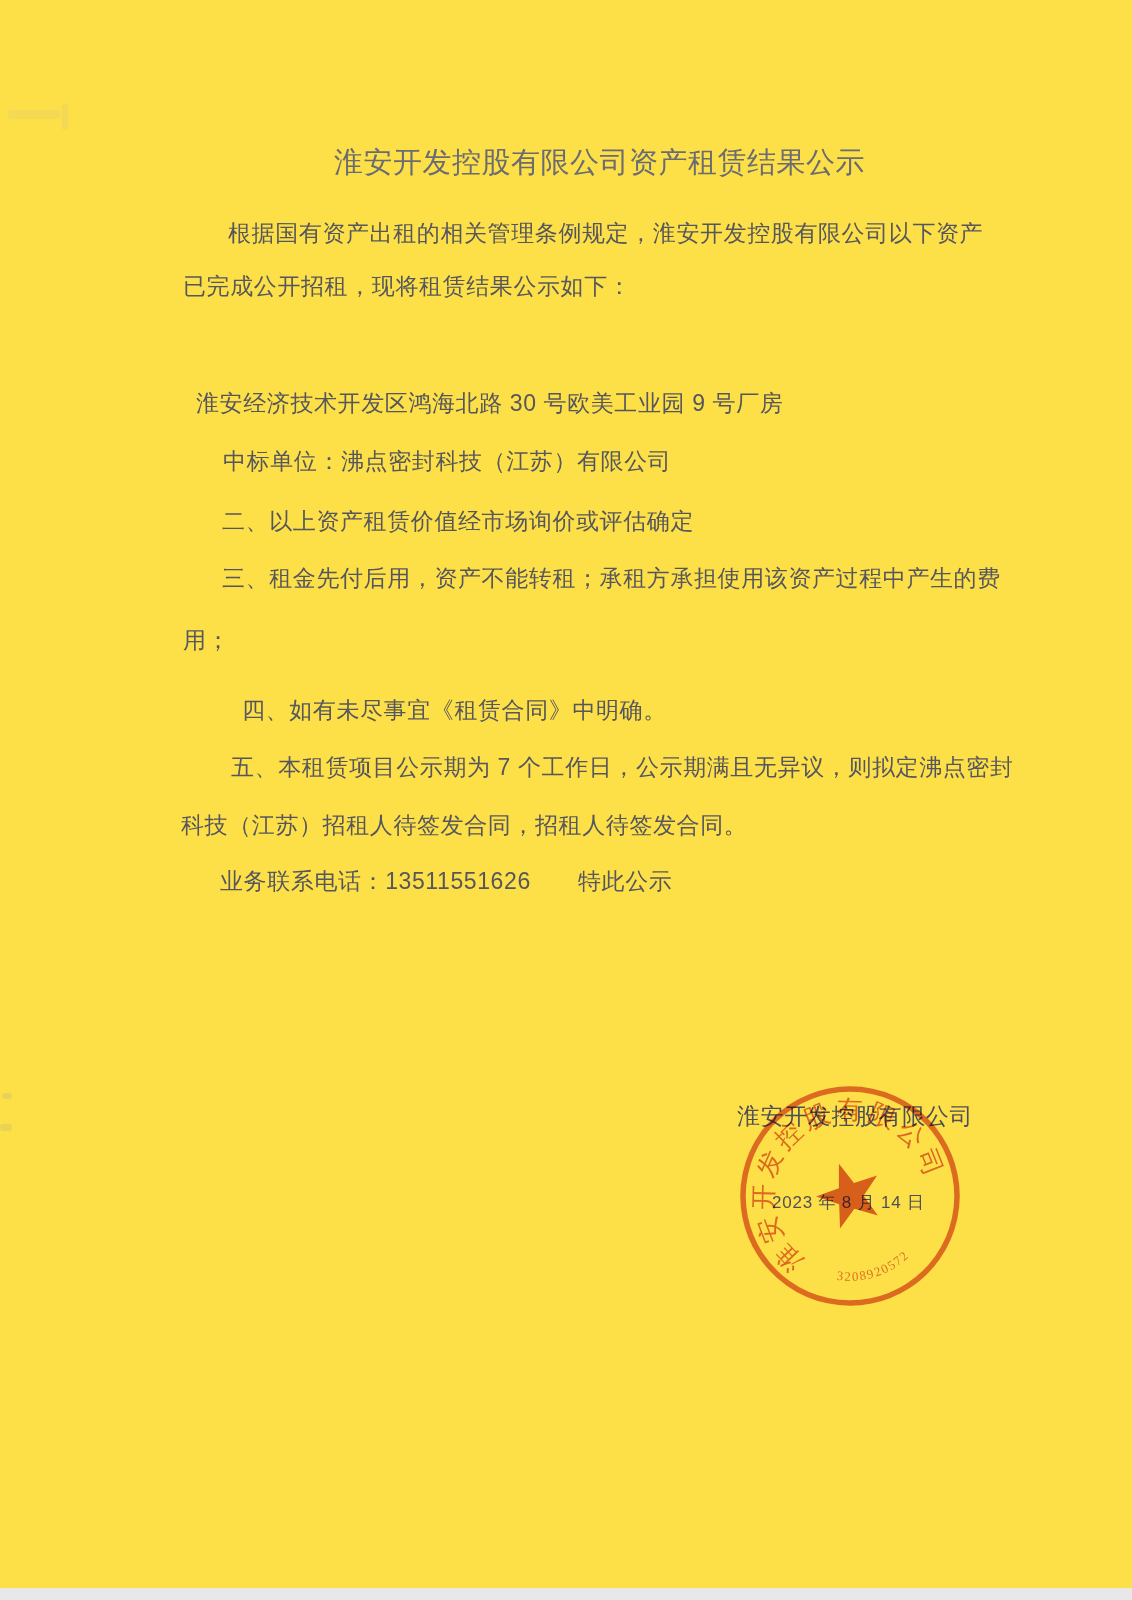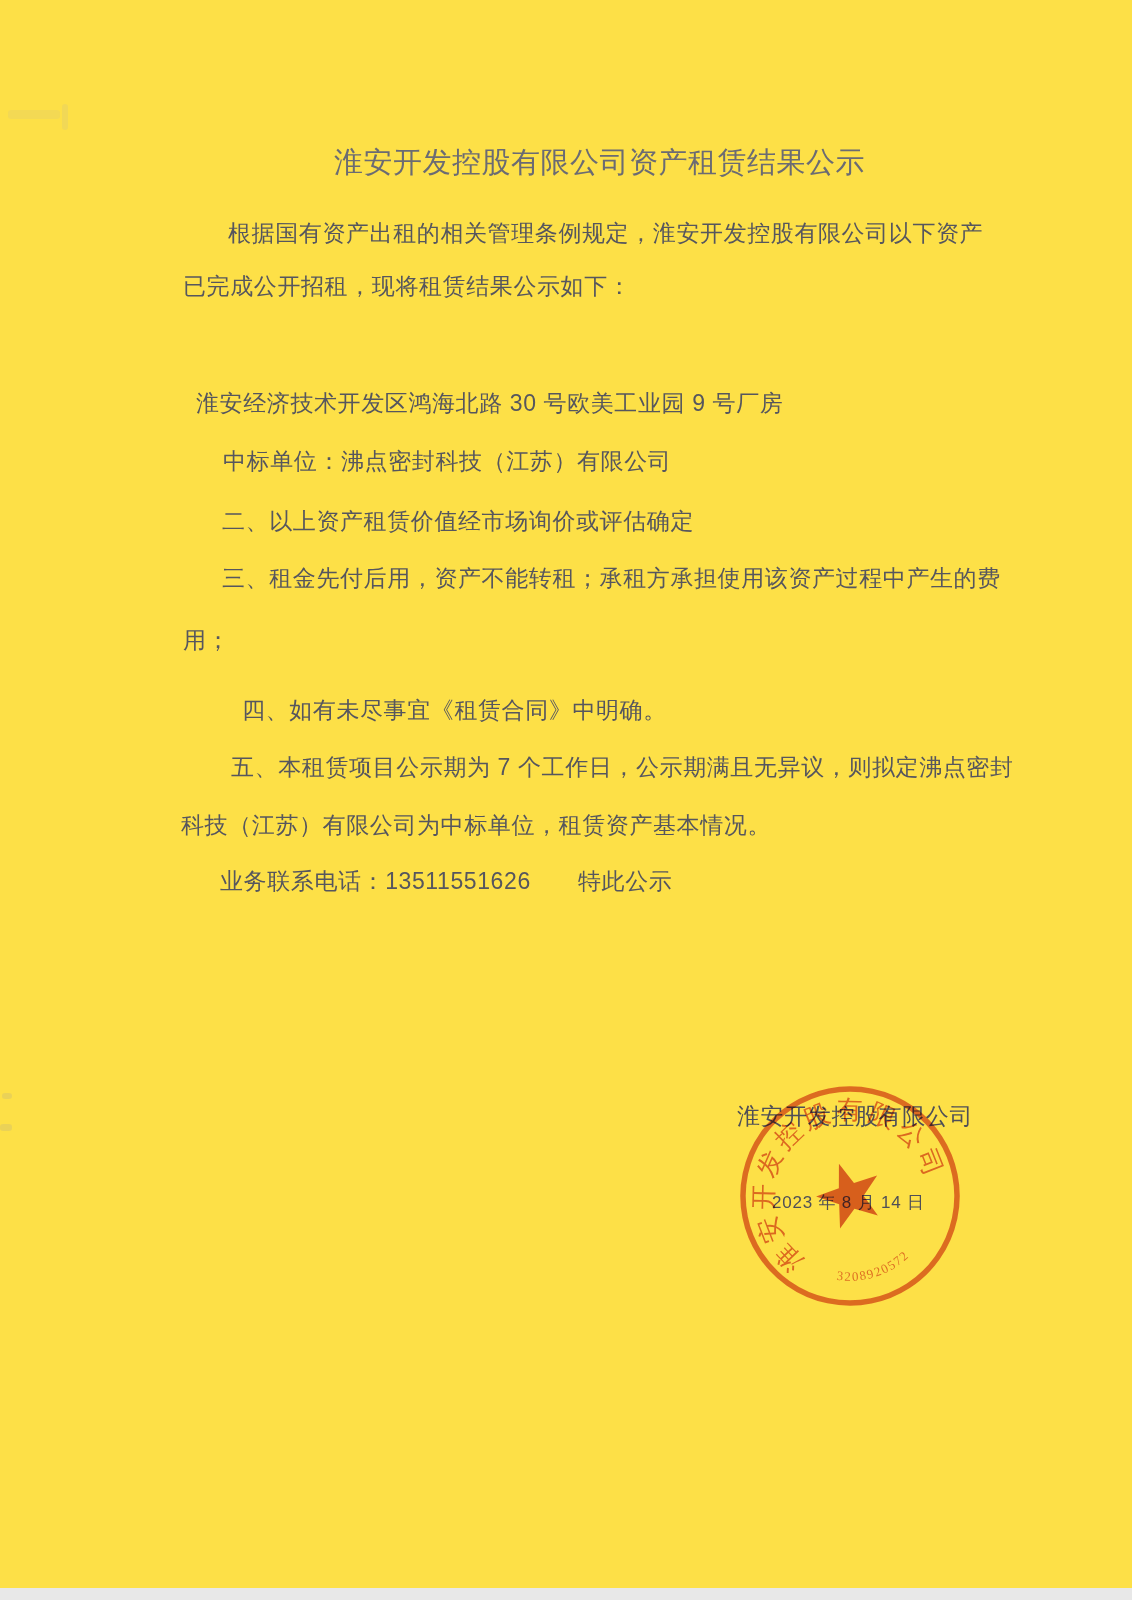--- a/index.html
+++ b/index.html
@@ -94,21 +94,21 @@
 
   <div class="doc-line l0">根据国有资产出租的相关管理条例规定，淮安开发控股有限公司以下资产</div>
   <div class="doc-line l1">已完成公开招租，现将租赁结果公示如下：</div>
   <div class="doc-line l3">淮安经济技术开发区鸿海北路 30 号欧美工业园 9 号厂房</div>
   <div class="doc-line l4">中标单位：沸点密封科技（江苏）有限公司</div>
   <div class="doc-line l5">二、以上资产租赁价值经市场询价或评估确定</div>
   <div class="doc-line l6">三、租金先付后用，资产不能转租；承租方承担使用该资产过程中产生的费</div>
   <div class="doc-line l7">用；</div>
   <div class="doc-line l8">四、如有未尽事宜《租赁合同》中明确。</div>
   <div class="doc-line l9">五、本租赁项目公示期为 7 个工作日，公示期满且无异议，则拟定沸点密封</div>
-  <div class="doc-line l10">科技（江苏）有限公司为中标单位，租赁资产基本情况。</div>
+  <div class="doc-line l10">科技（江苏）招租人待签发合同，招租人待签发合同。</div>
   <div class="doc-line l11">业务联系电话：13511551626　　特此公示</div>
 
   <div class="sig-company">淮安开发控股有限公司</div>
 
   <div class="sig-date">2023 年 8 月 14 日</div>
 
   <svg class="seal" viewBox="-134 -134 268 268">
     <g transform="rotate(-33)">
       <circle cx="0" cy="0" r="107" fill="none" stroke="#d6564b" stroke-width="5.5" opacity="0.9"></circle>
       <polygon transform="rotate(14)" points="0,-34 8,-11 32.3,-10.5 12.9,4.2 20,27.5 0,13.6 -20,27.5 -12.9,4.2 -32.3,-10.5 -8,-11" fill="#d0493f" opacity="0.92"></polygon>

